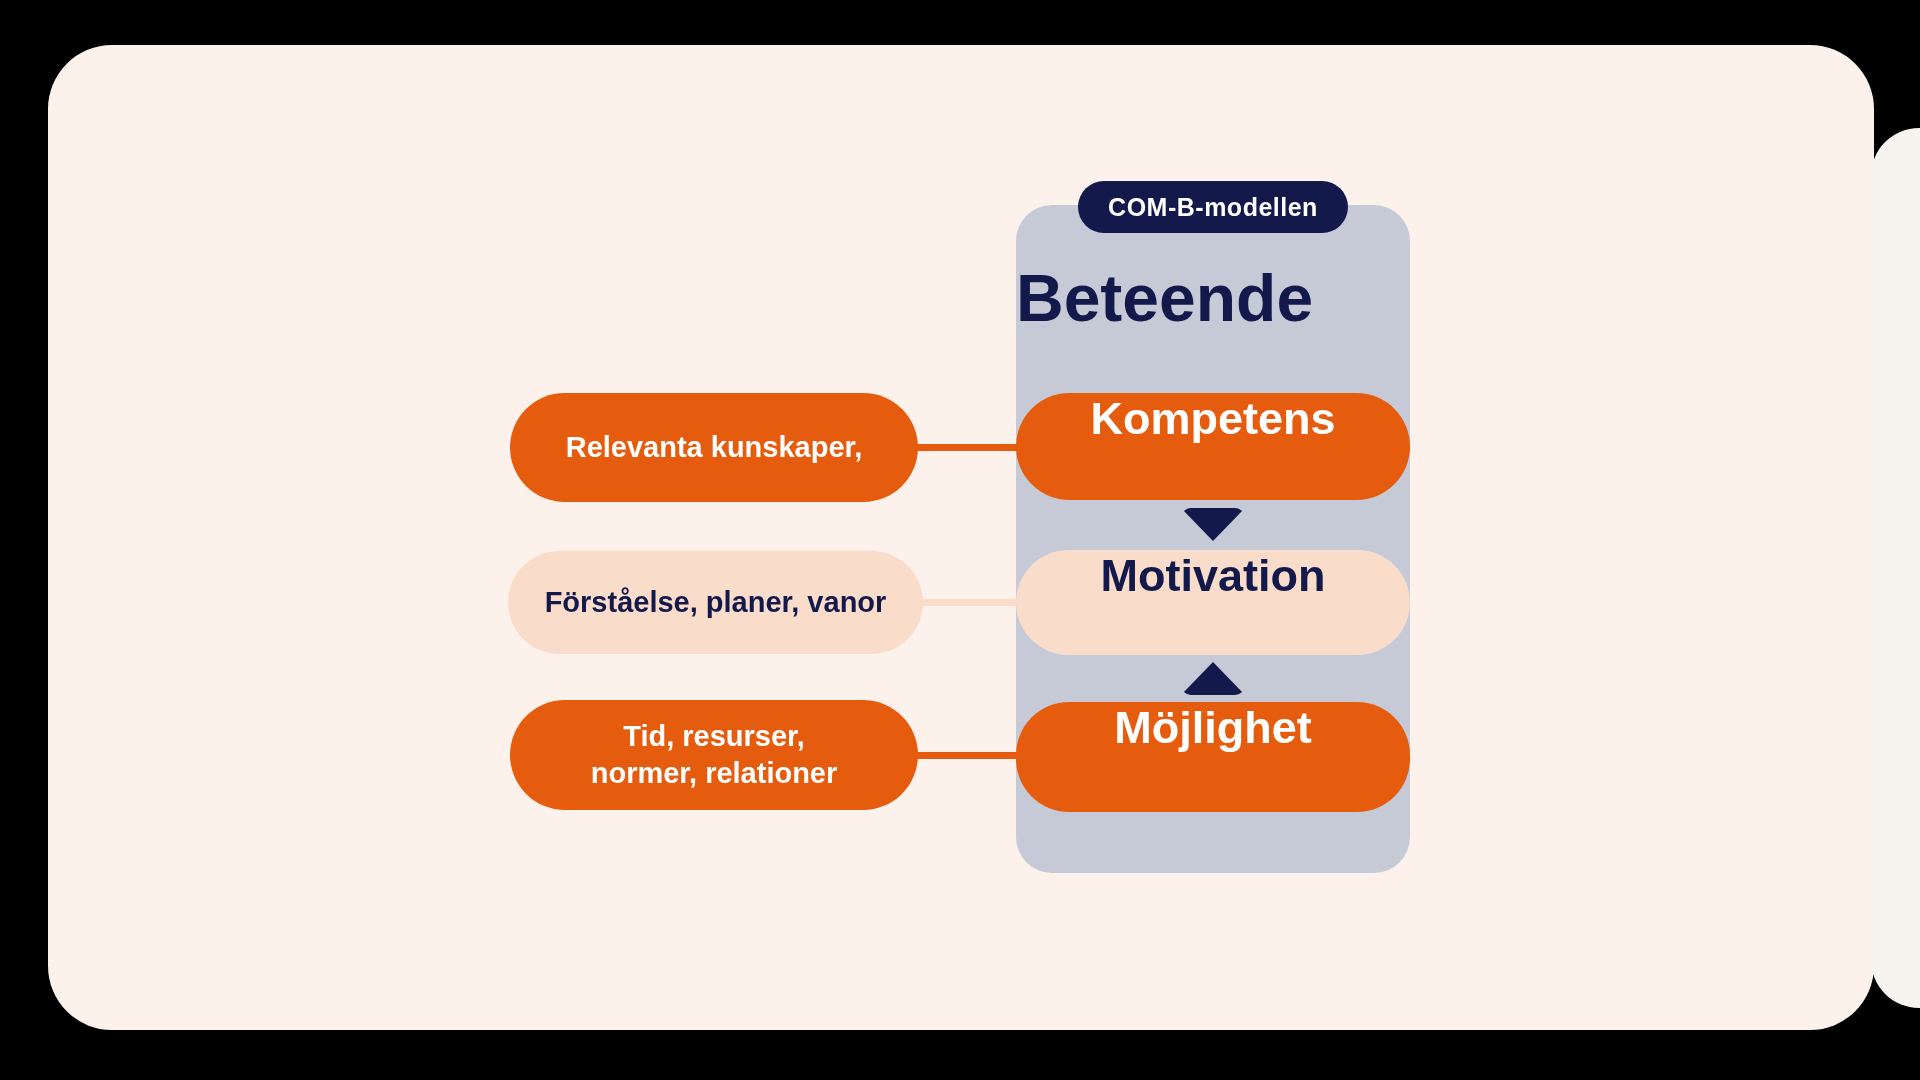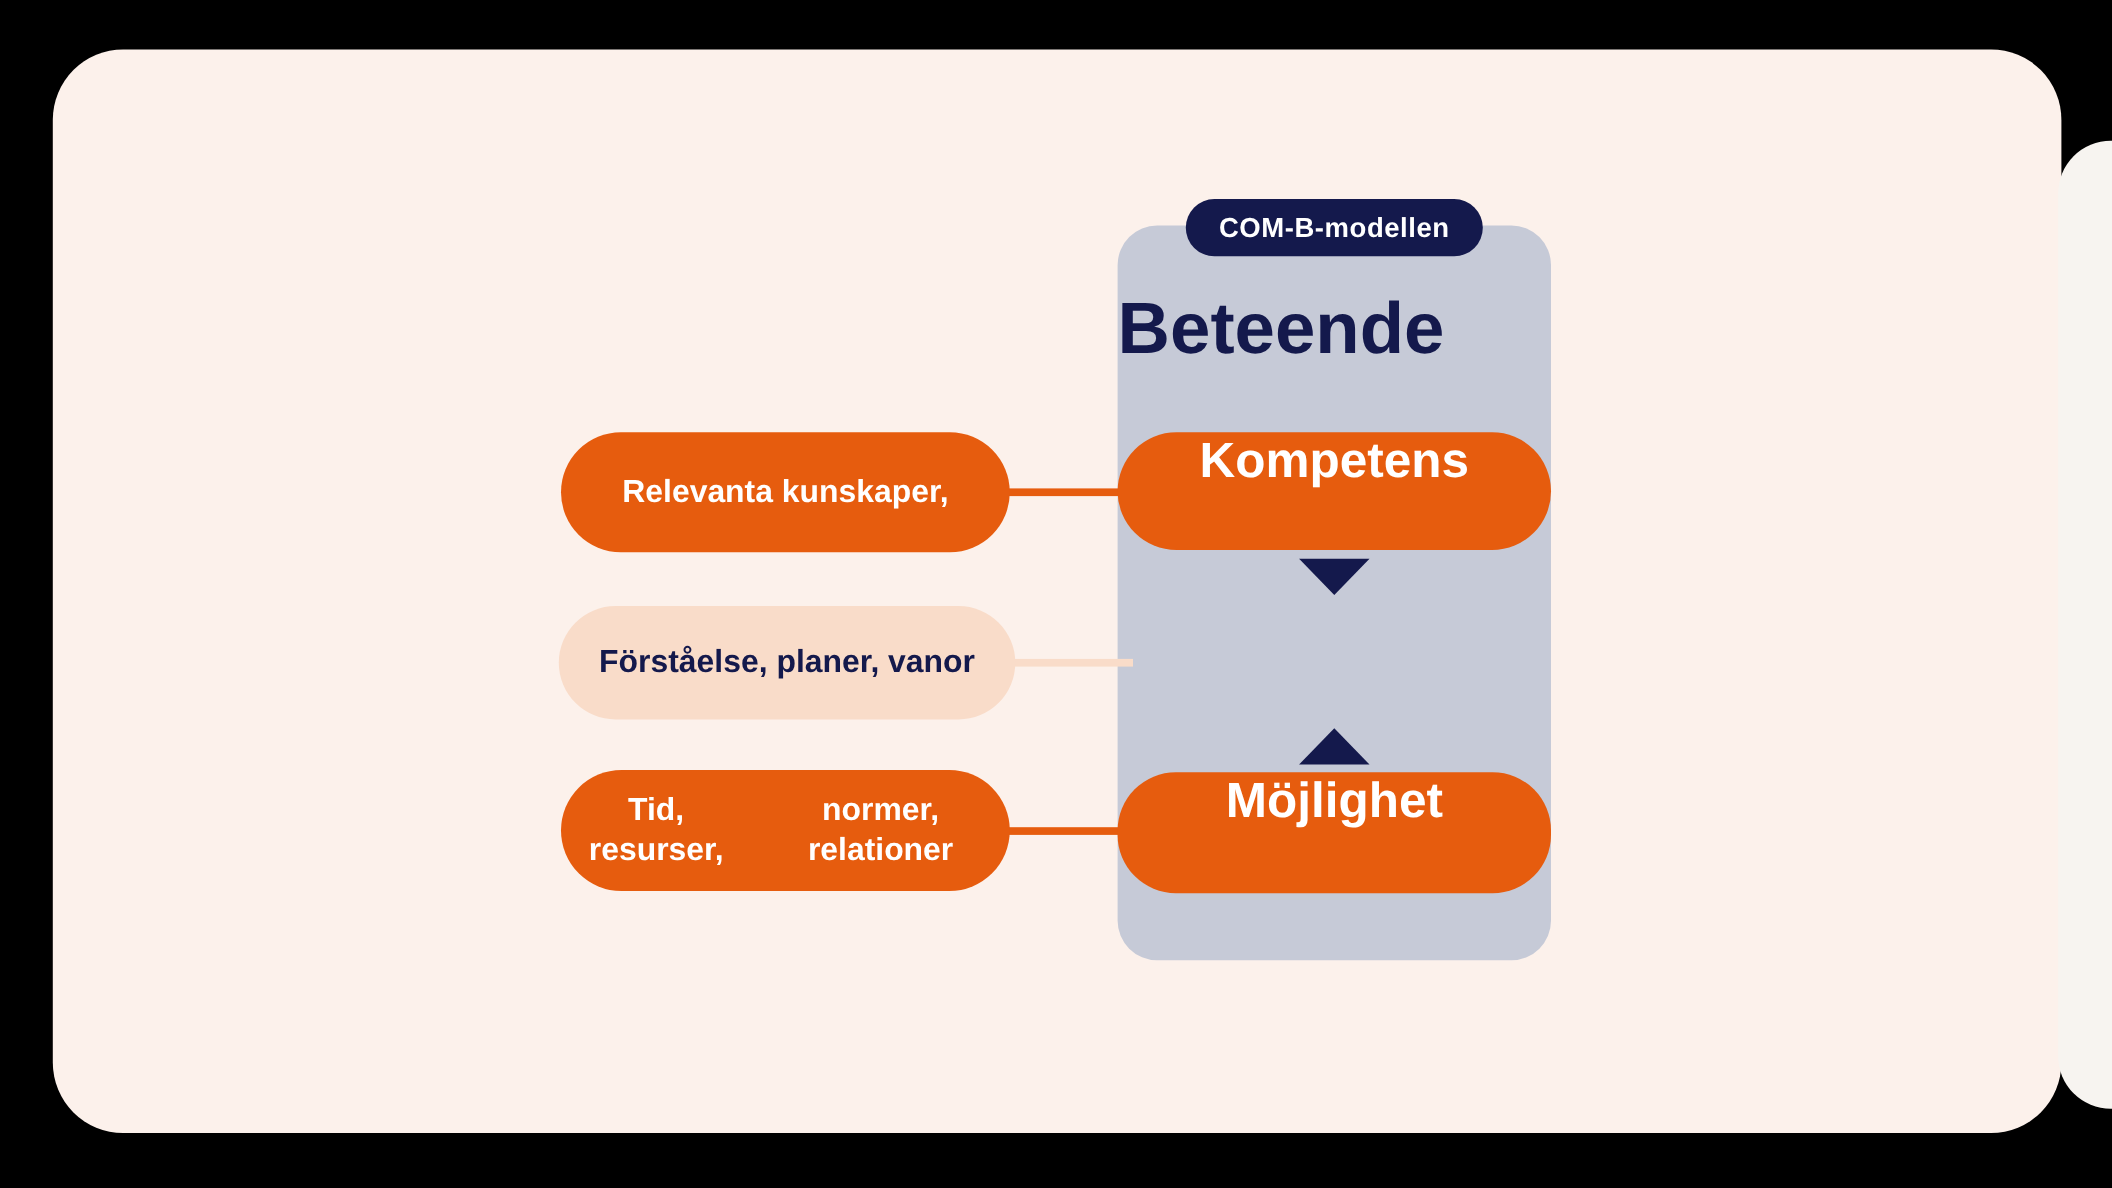--- a/index.html
+++ b/index.html
@@ -5,21 +5,21 @@
   :root{
     --background:#000000;
     --card:#FCF1EB;
     --peek:#F7F4F0;
     --panel:#C6CAD7;
     --orange:#E65C0E;
     --peach:#F9DCC9;
     --navy:#14194C;
     --white:#FFFFFF;
   }
-  *{margin:0;padding:0;box-sizing:border-box;}
+  *{margin:0;padding:0;box-sizing:border-box;border-radius:10px;}
   html,body{width:1920px;height:1080px;background:var(--background);overflow:hidden;
     font-family:"Liberation Sans", sans-serif;}
   .stage{position:relative;width:1920px;height:1080px;background:var(--background);}
   .card{position:absolute;left:48px;top:45px;width:1826px;height:985px;
     background:var(--card);border-radius:64px;}
   .peek{position:absolute;left:1871px;top:128px;width:160px;height:880px;
     background:var(--peek);border-radius:48px 0 0 48px;}
   .panel{position:absolute;left:1016px;top:205px;width:394px;height:668px;
     background:var(--panel);border-radius:36px;z-index:1;}
   .badge-wrap{position:absolute;left:1016px;top:181px;width:394px;
@@ -36,21 +36,21 @@
   .stack-kompetens{top:393px;height:107px;border-radius:54px;
     background:var(--orange);color:var(--white);}
   .stack-motivation{top:550px;height:105px;border-radius:53px;
     background:var(--peach);color:var(--navy);}
   .stack-mojlighet{top:702px;height:110px;border-radius:53px;
     background:var(--orange);color:var(--white);}
   .arrow{position:absolute;left:1181px;width:0;height:0;z-index:2;
     border-left:32px solid transparent;border-right:32px solid transparent;}
   .arrow-down{top:508px;border-top:33px solid var(--navy);}
   .arrow-up{top:662px;border-bottom:33px solid var(--navy);}
-  .factor{position:absolute;display:flex;flex-direction:row;align-items:center;
+  .factor{position:absolute;display:flex;flex-direction:column;align-items:center;
     justify-content:center;text-align:center;font-weight:bold;font-size:29px;
     line-height:37px;z-index:2;}
   .factor-1{left:510px;top:393px;width:408px;height:109px;border-radius:55px;
     background:var(--orange);color:var(--white);}
   .factor-2{left:508px;top:551px;width:415px;height:103px;border-radius:52px;
     background:var(--peach);color:var(--navy);}
   .factor-3{left:510px;top:700px;width:408px;height:110px;border-radius:55px;
     background:var(--orange);color:var(--white);}
   .connector{position:absolute;height:7px;z-index:1;}
   .connector-1{left:900px;top:444px;width:130px;background:var(--orange);}
@@ -73,20 +73,23 @@
   </div>
 
   <div class="panel-title">Beteende</div>
 
   <div class="stack-pill stack-kompetens">
     <span>Kompetens</span>
   </div>
 
   <div class="arrow arrow-down"></div>
 
+  <div class="stack-pill stack-motivation">
+    <span>Motivation</span>
+  </div>
 
   <div class="arrow arrow-up"></div>
 
   <div class="stack-pill stack-mojlighet">
     <span>Möjlighet</span>
   </div>
 
   <div class="connector connector-1"></div>
   <div class="connector connector-2"></div>
   <div class="connector connector-3"></div>

